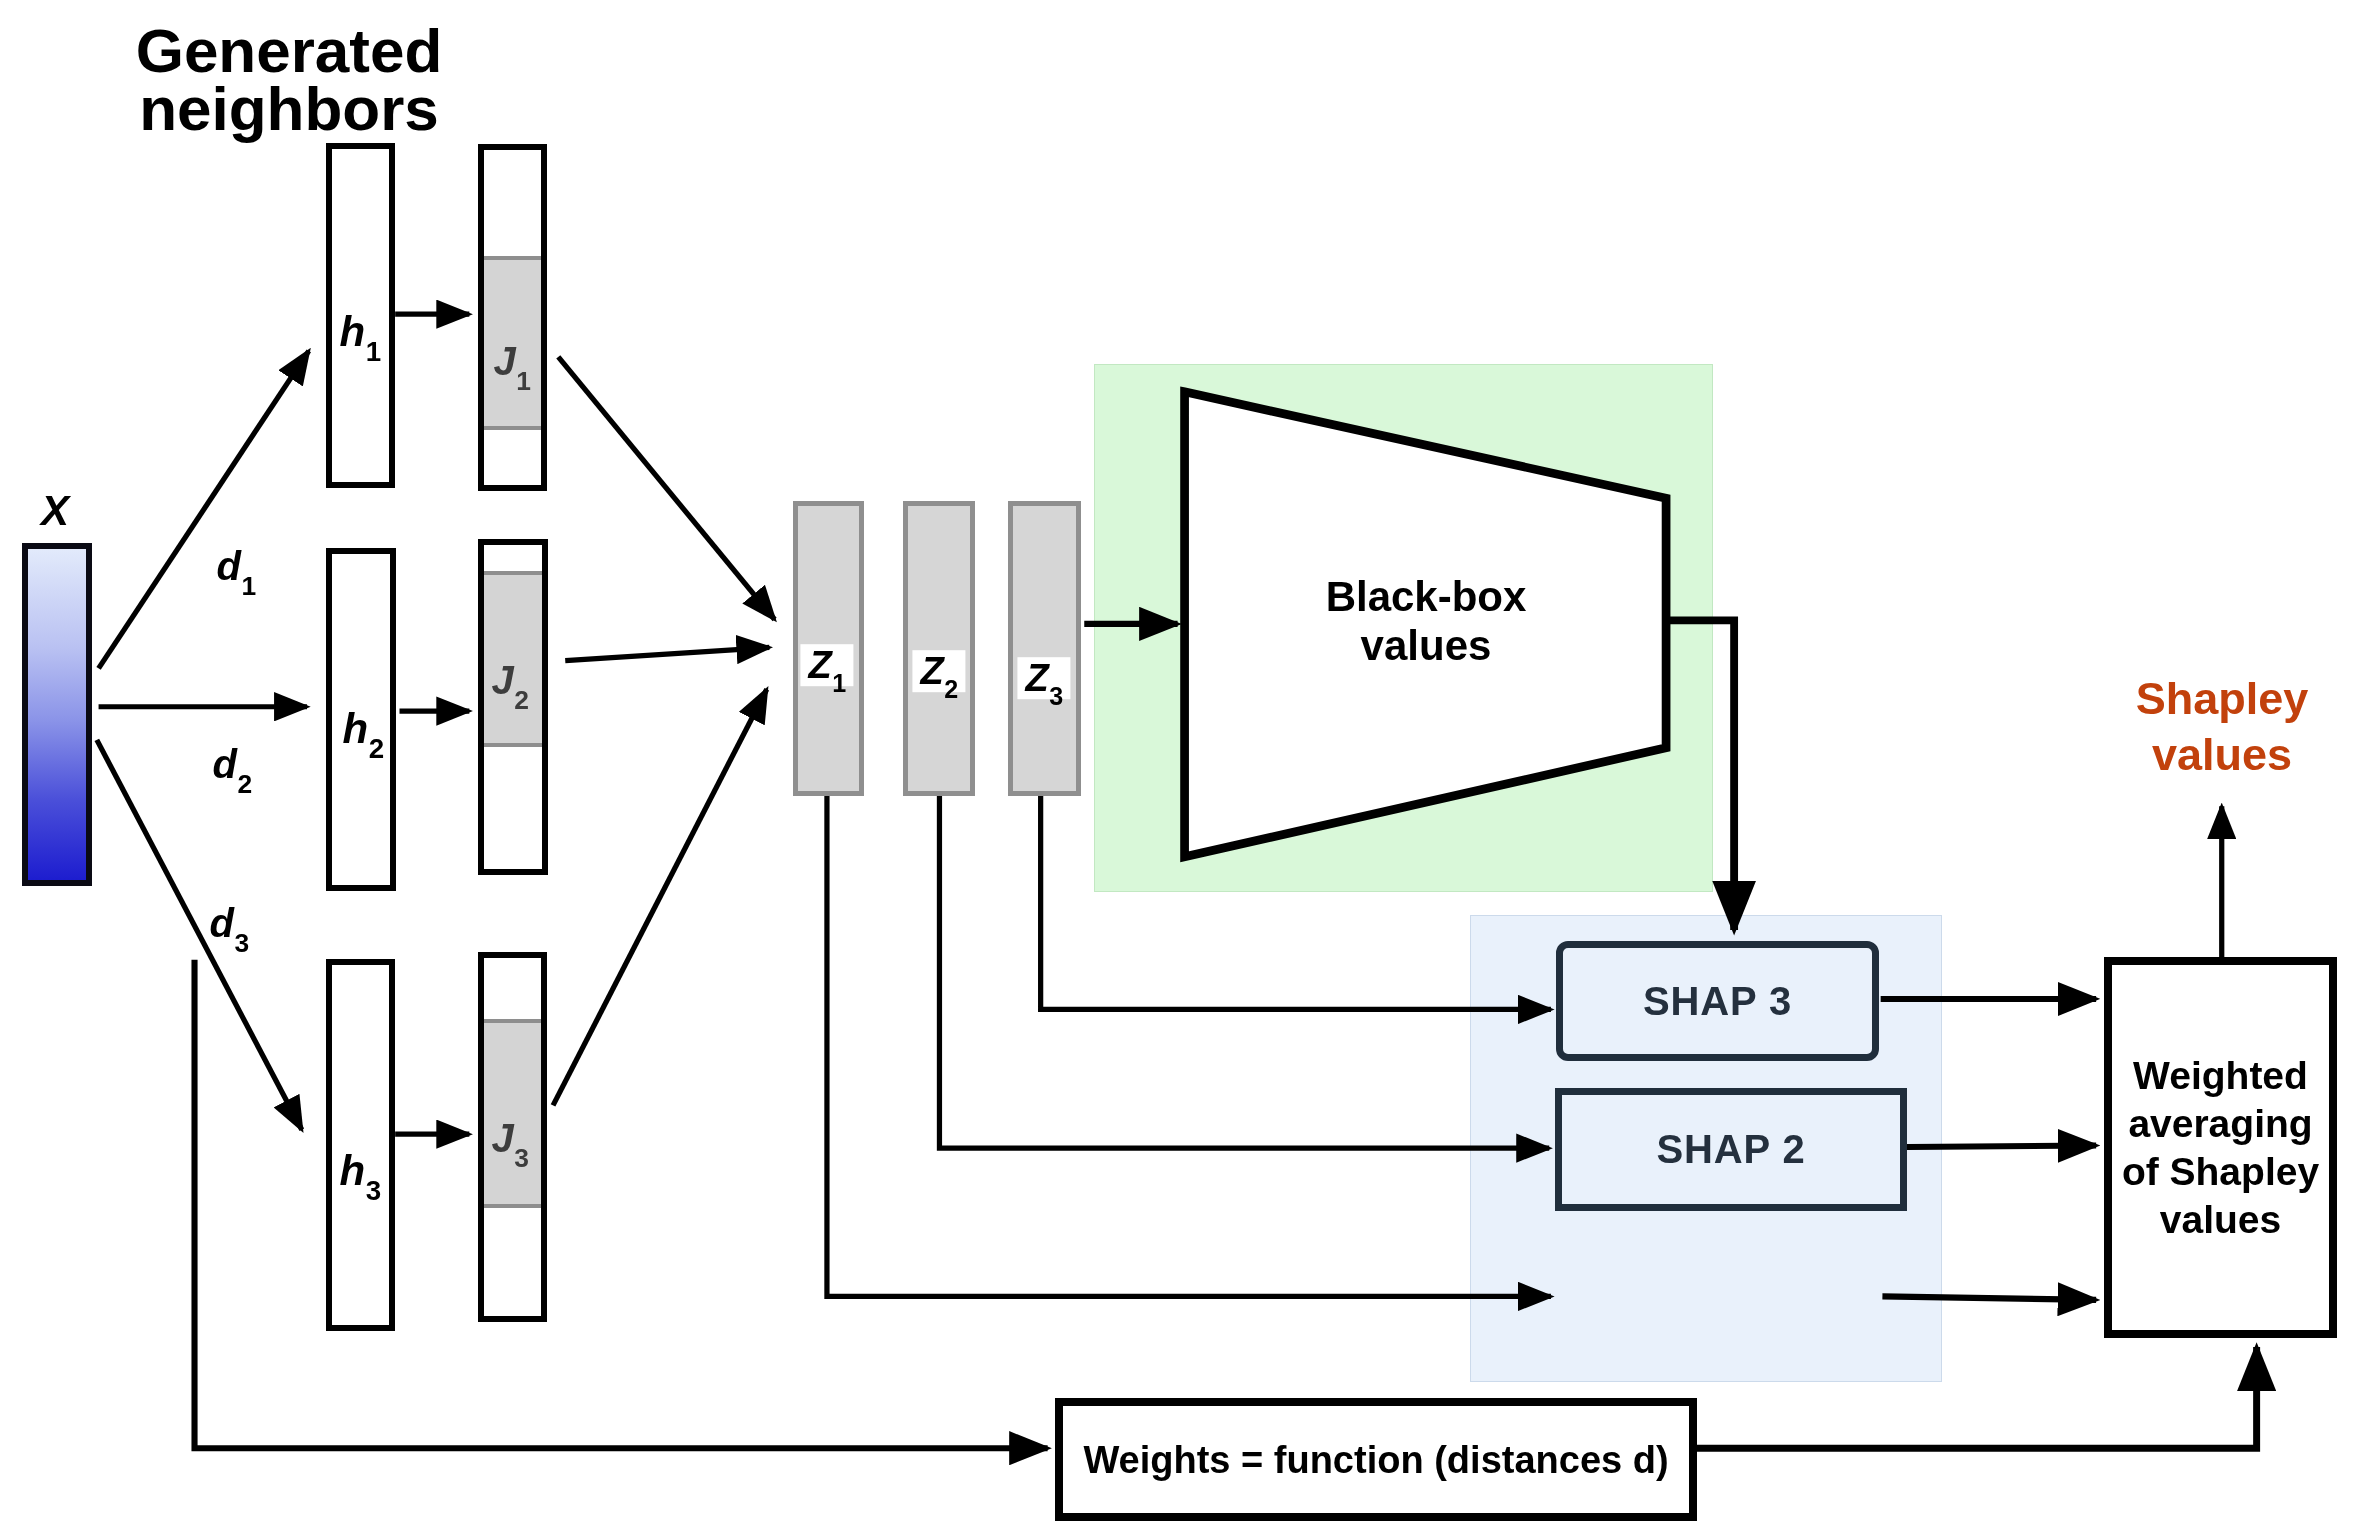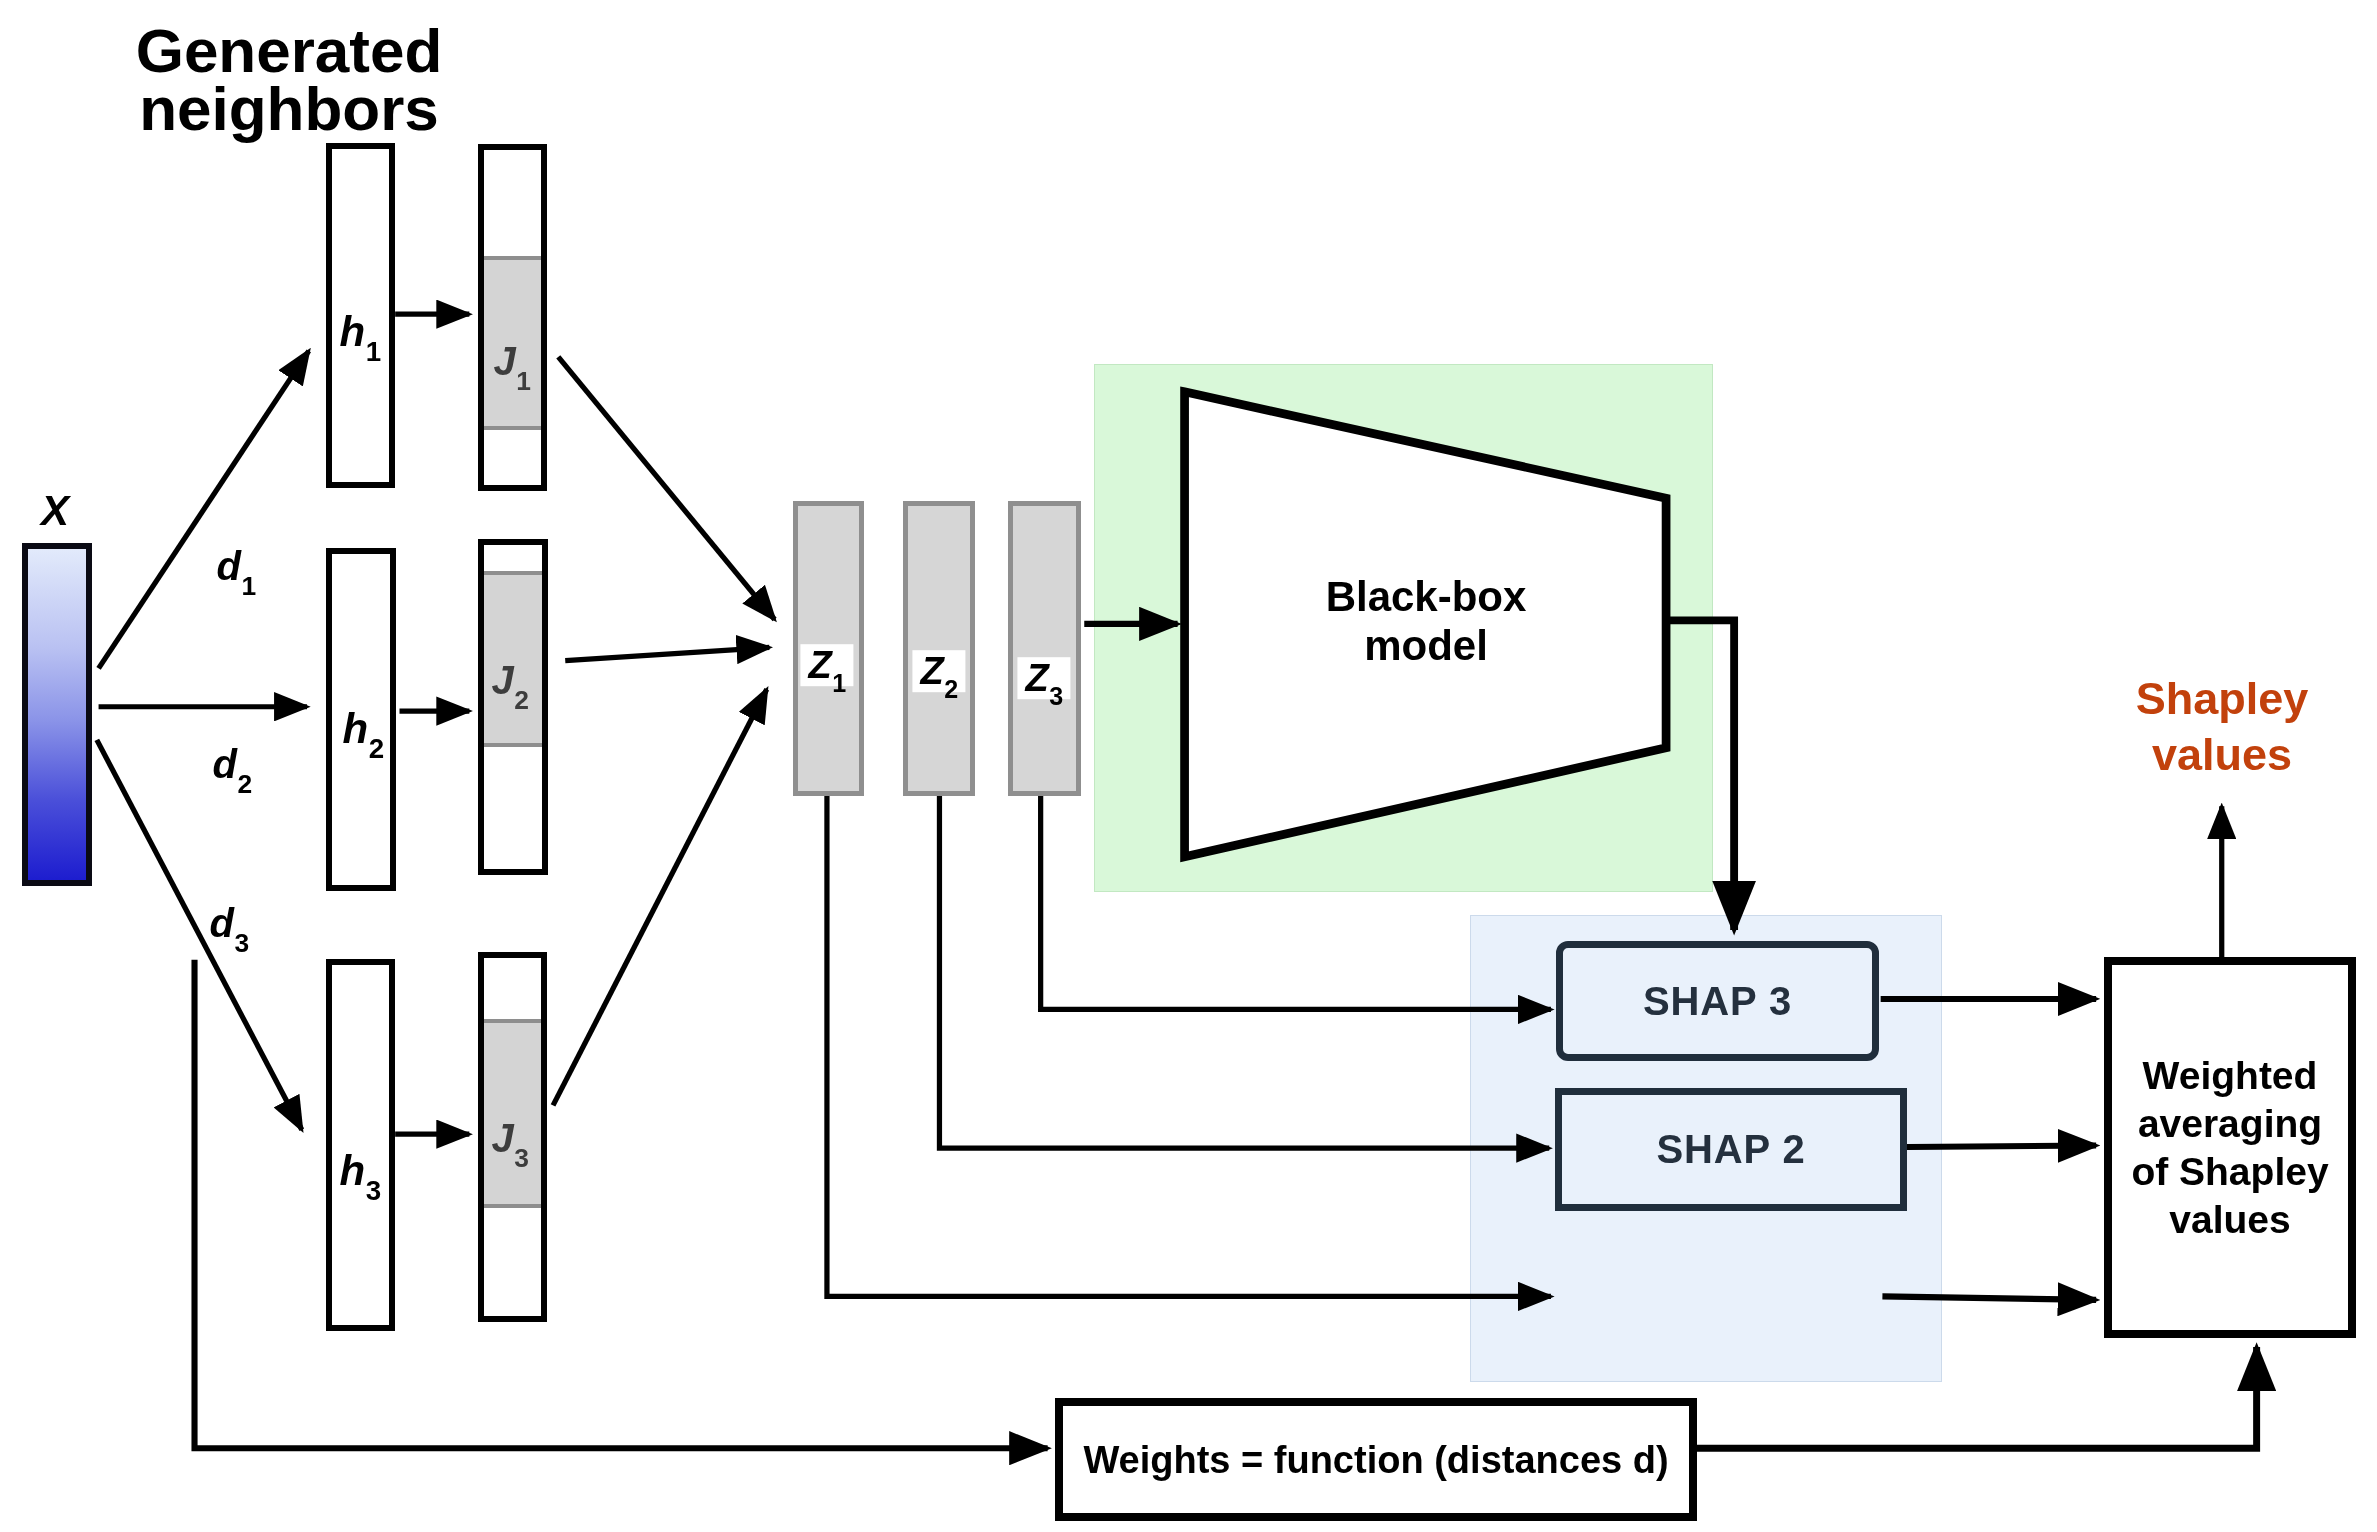--- a/index.html
+++ b/index.html
@@ -143,30 +143,30 @@
     <span class="chip"><span>Z</span><sub>1</sub></span>
   </div>
   <div class="center-label math" style="left:939px; top:653px; font-size:38px;">
     <span class="chip"><span>Z</span><sub>2</sub></span>
   </div>
   <div class="center-label math" style="left:1044px; top:660px; font-size:38px;">
     <span class="chip"><span>Z</span><sub>3</sub></span>
   </div>
 
   <div class="center-label" style="left:1426px; top:621px; width:366px; font-size:42px; line-height:49px; font-weight:bold; color:#000;">Black-box
-model</div>
+values</div>
 
   <div class="shap-box" style="left:1556px; top:941px; width:323px; height:120px;border-radius:12px;">
     <span>SHAP 3</span>
   </div>
   <div class="shap-box" style="left:1555px; top:1088px; width:352px; height:123px;">
     <span>SHAP 2</span>
   </div>
 
-  <div class="thick-box" style="left:2104px; top:957px; width:252px; height:381px; font-size:39px; line-height:48px;">Weighted
+  <div class="thick-box" style="left:2104px; top:957px; width:233px; height:381px; font-size:39px; line-height:48px;">Weighted
 averaging
 of Shapley
 values</div>
 
   <div class="center-label" style="left:2222px; top:727px; width:279px; font-size:45px; line-height:56px; font-weight:bold; color:#c2410c;">Shapley
 values</div>
 
   <div class="thick-box" style="left:1055px; top:1398px; width:642px; height:123px; font-size:38px; line-height:44px;">Weights = function (distances d)</div>
 
 </div>

